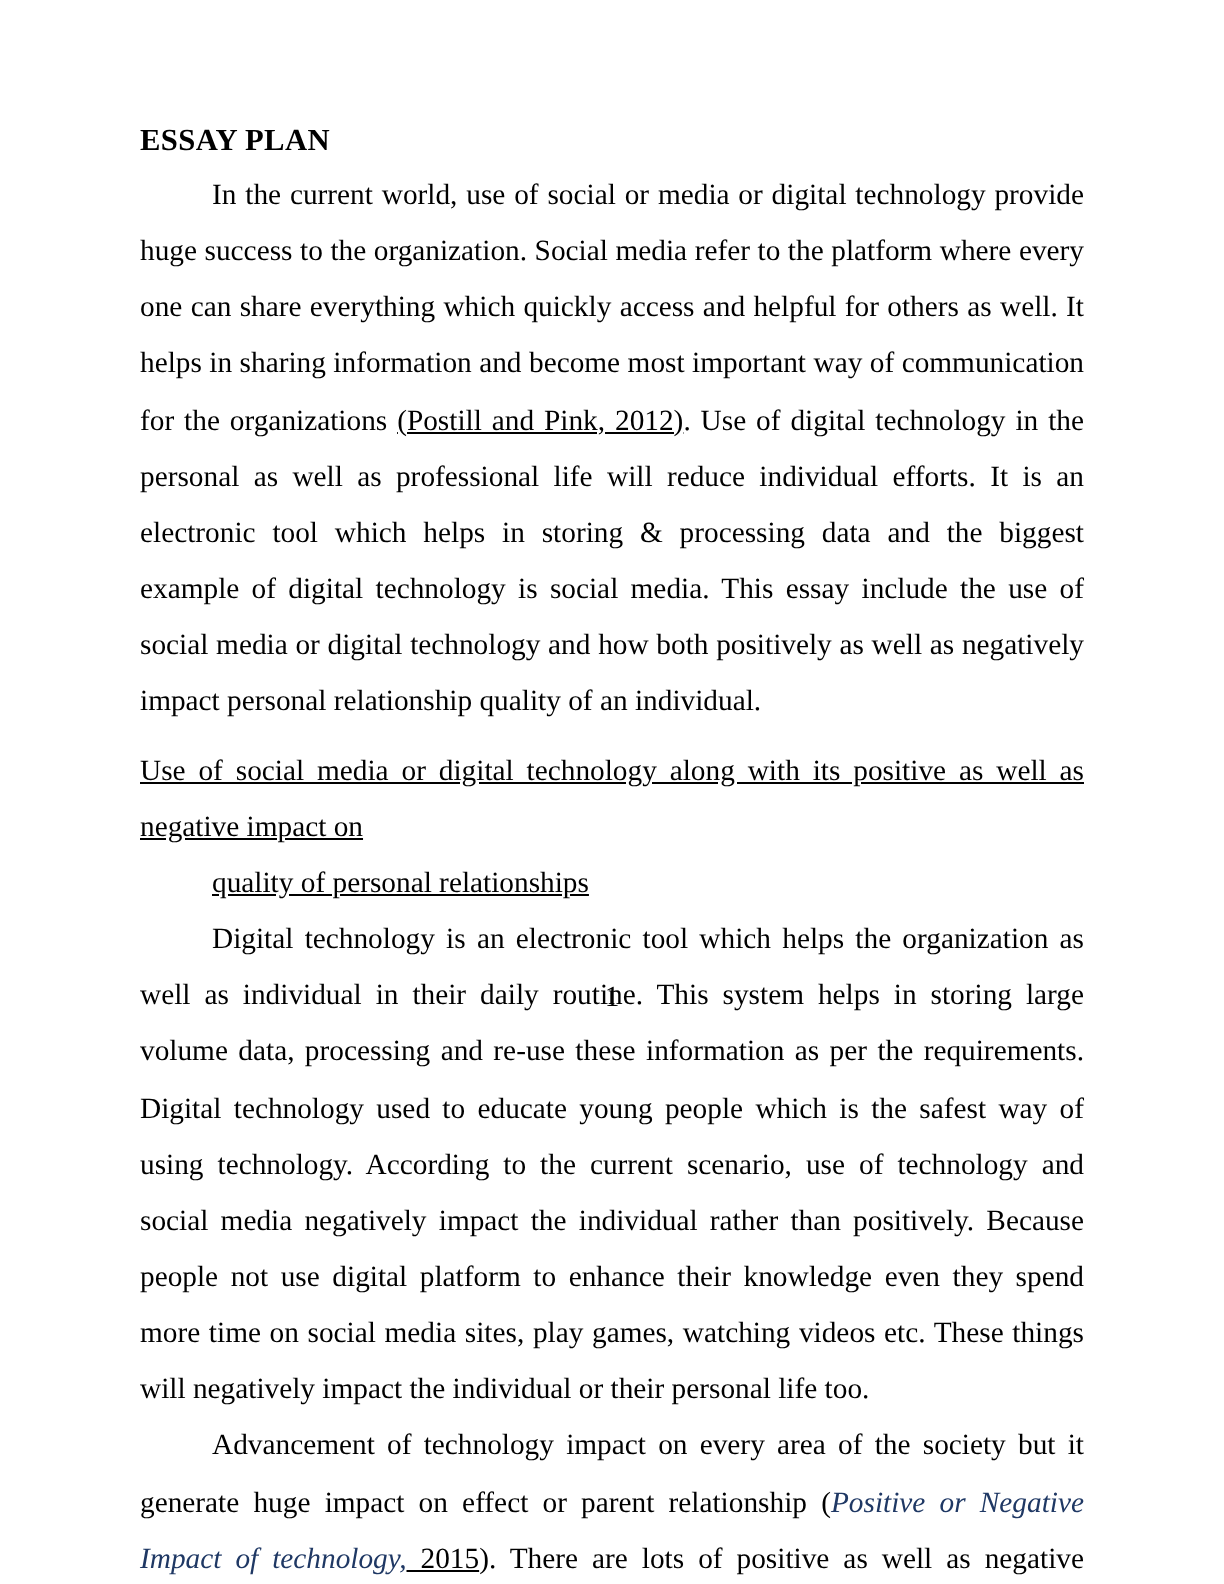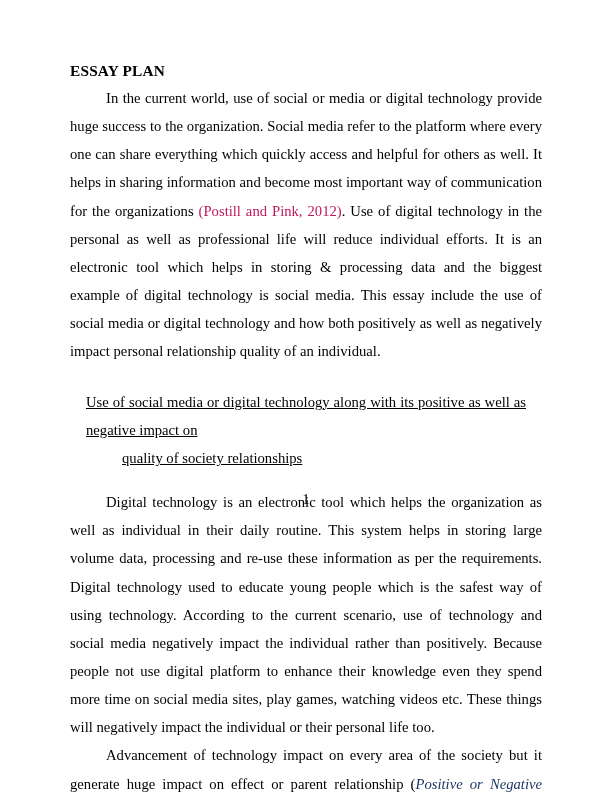--- a/index.html
+++ b/index.html
@@ -32,29 +32,30 @@
     line-height: 1.92;
     text-align: justify;
     margin: 0;
     text-indent: 36px;
     hyphens: none;
   }
   .heading-underline {
     font-size: 11pt;
     line-height: 1.92;
     text-align: justify;
-    margin: 16px;
+    margin: 0;
     text-decoration: underline;
   }
   .heading-underline .second-line {
     display: block;
     padding-left: 36px;
   }
   .cite {
-    color: #be185d;
+    color: #000000;
+    text-decoration: underline;
   }
   .italic-cite {
     font-style: italic;
     color: #1f3864;
   }
   .page-number {
     position: absolute;
     left: 0;
     right: 0;
     bottom: 52px;
@@ -67,21 +68,21 @@
 <body>
 
 <div class="page">
 
   <h1 class="doc-title">ESSAY PLAN</h1>
 
   <p class="body-par"><span>In the current world, use of social or media or digital technology provide huge success to the organization. Social media refer to the platform where every one can share everything which quickly access and helpful for others as well. It helps in sharing information and become most important way of communication for the organizations </span><span class="cite">(Postill and Pink, 2012)</span><span>. Use of digital technology in the personal as well as professional life will reduce individual efforts. It is an electronic tool which helps in storing &amp; processing data and the biggest example of digital technology is social media. This essay include the use of social media or digital technology and how both positively as well as negatively impact personal relationship quality of an individual.</span></p>
 
   <div class="spacer-sm"></div>
 
-  <p class="heading-underline"><span>Use of social media or digital technology along with its positive as well as negative impact on</span><span class="second-line">quality of society relationships </span></p>
+  <p class="heading-underline"><span>Use of social media or digital technology along with its positive as well as negative impact on</span><span class="second-line">quality of personal relationships </span></p>
 
   <p class="body-par">Digital technology is an electronic tool which helps the organization as well as individual in their daily routine. This system helps in storing large volume data, processing and re-use these information as per the requirements. Digital technology used to educate young people which is the safest way of using technology. According to the current scenario, use of technology and social media negatively impact the individual rather than positively. Because people not use digital platform to enhance their knowledge even they spend more time on social media sites, play games, watching videos etc. These things will negatively impact the individual or their personal life too.</p>
 
   <p class="body-par"><span>Advancement of technology impact on every area of the society but it generate huge impact on effect or parent relationship (</span><span class="italic-cite">Positive or Negative Impact of technology,</span><span class="cite"> 2015</span><span>). There are lots of positive as well as negative impact which effect the personal relations and it discussed below:</span></p>
 
   <div class="page-number">1</div>
 
 </div>
 
 </body></html>

